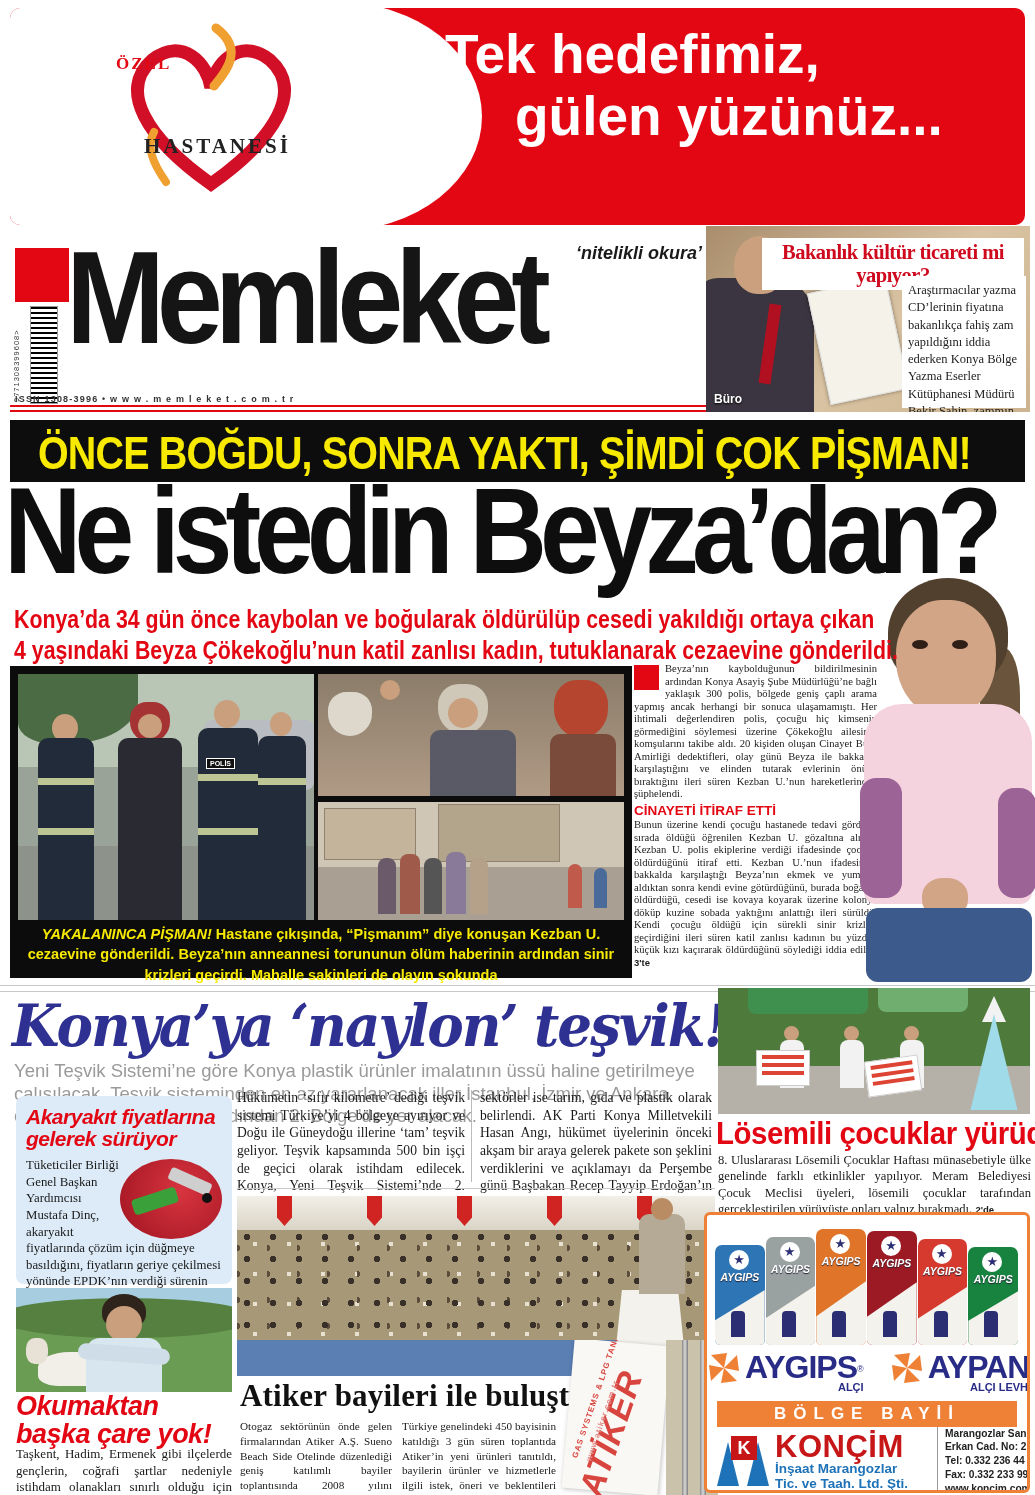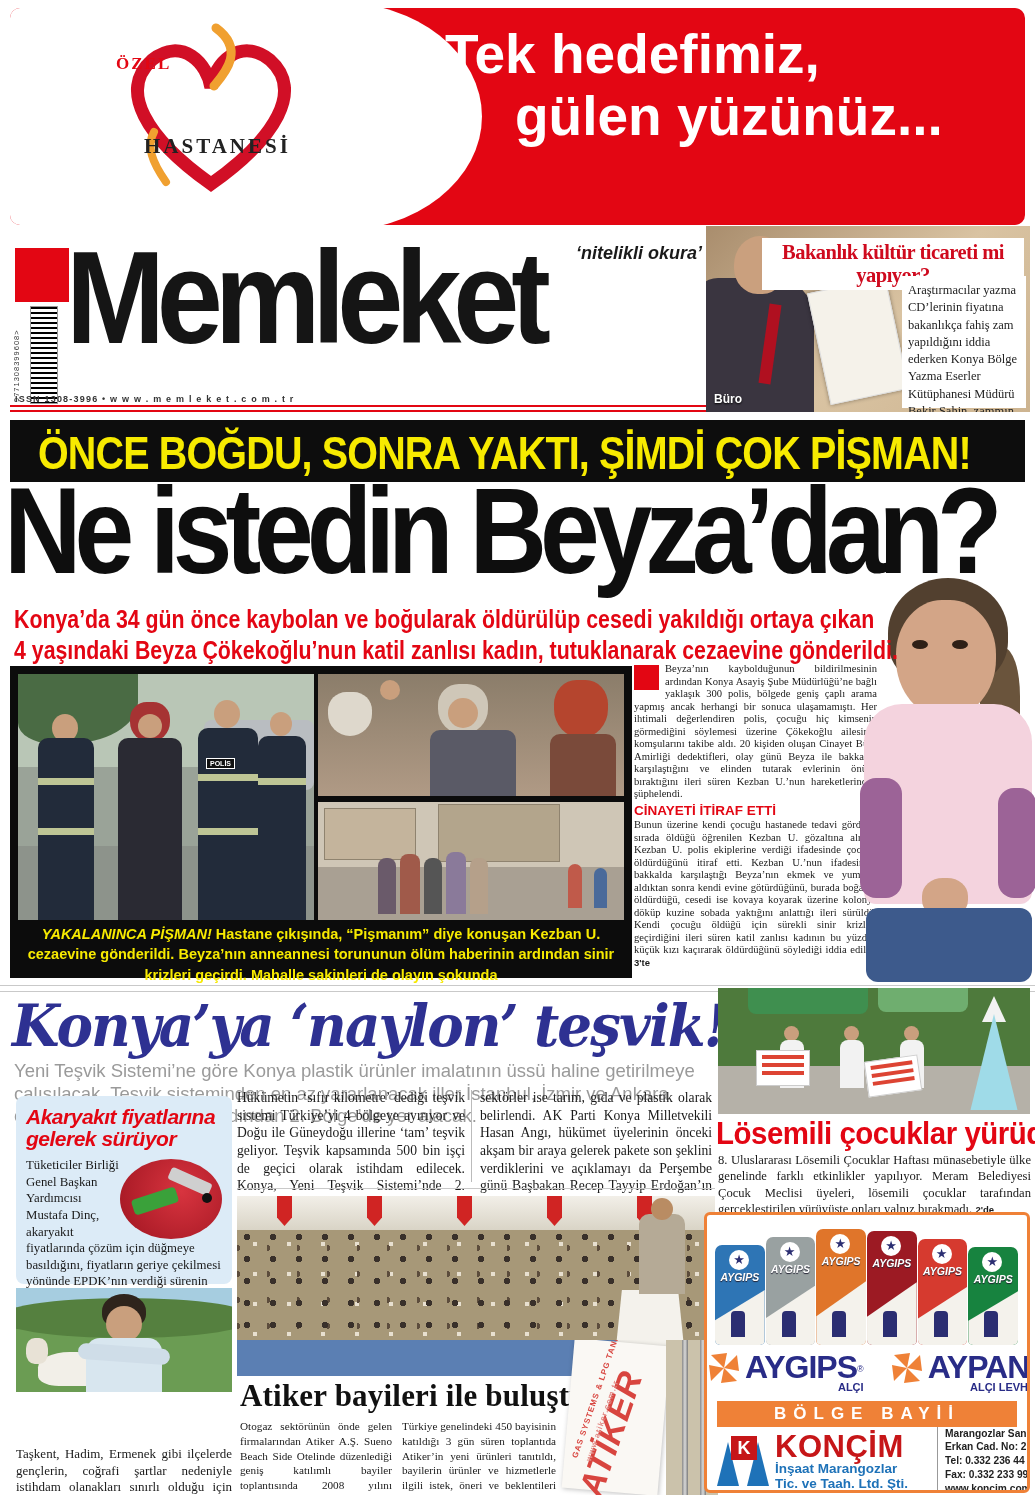--- a/index.html
+++ b/index.html
@@ -369,20 +369,21 @@
 
   <div class="abs boy">
     <div class="hill"></div>
     <div class="goat"></div>
     <div class="goat-head"></div>
     <div class="bhair"></div>
     <div class="bface"></div>
     <div class="shirt"></div>
     <div class="arm"></div>
   </div>
+  <div class="abs edu-head"><span>Okumaktan</span><br><span>başka çare yok!</span></div>
   <div class="abs edu-body"><span>Taşkent, Hadim, Ermenek gibi ilçelerde gençlerin, coğrafi şartlar nedeniyle istihdam olanakları sınırlı olduğu için okumaktan başka çaresi yok. </span></div>
 
   <div class="abs walk">
     <div class="canopy"></div>
     <div class="canopy2"></div>
     <div class="whead" style="left:66px;"></div>
     <div class="wfig" style="left:62px;"></div>
     <div class="whead" style="left:126px;"></div>
     <div class="wfig" style="left:122px;"></div>
     <div class="whead" style="left:186px;"></div>

